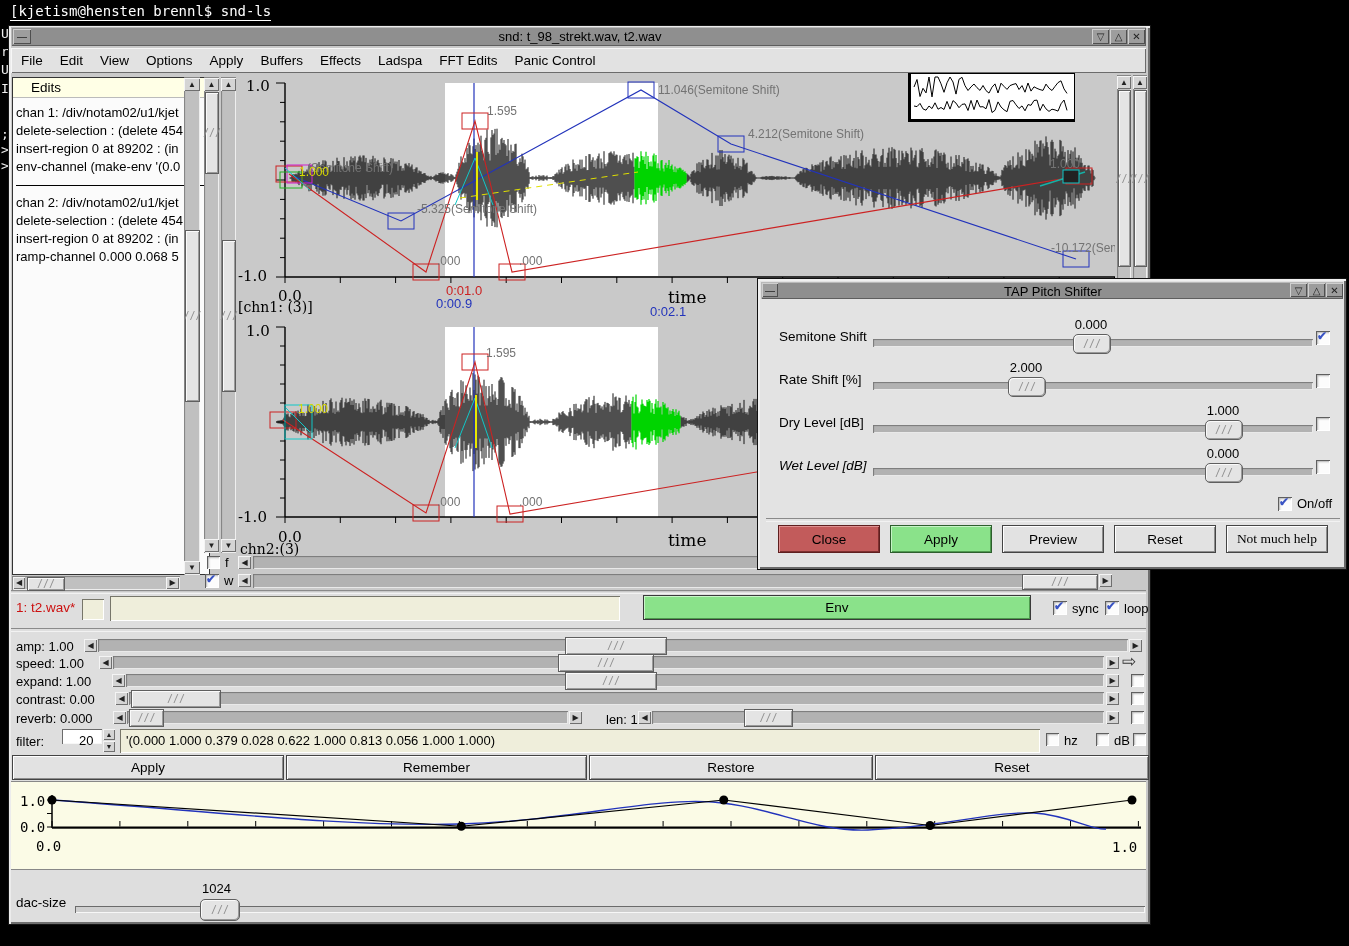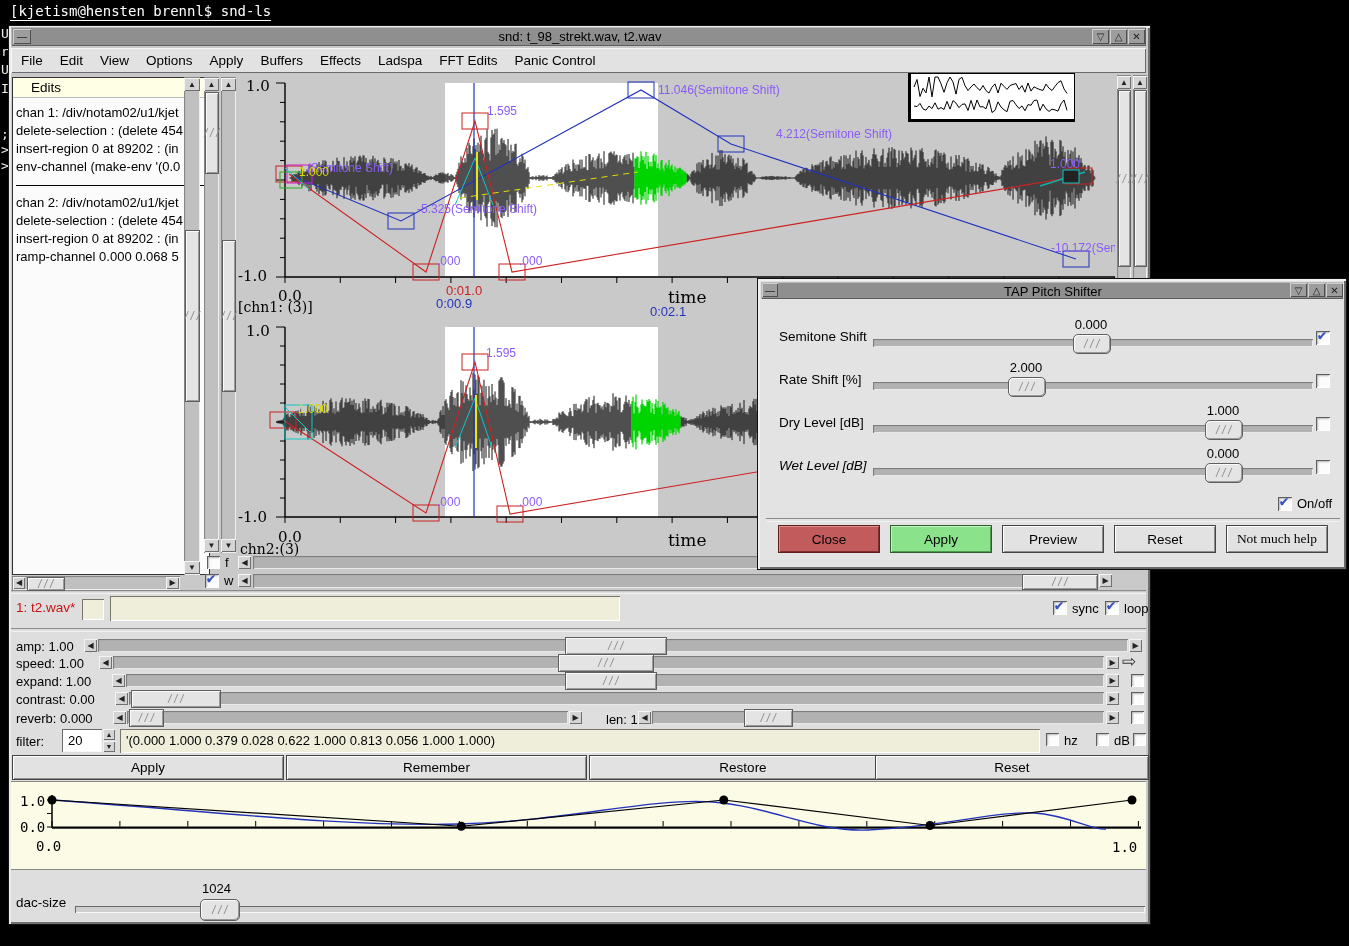--- a/index.html
+++ b/index.html
@@ -17,21 +17,21 @@
   .ttitle{font-size:13px;color:#000;text-align:center;line-height:17px;}
   .menu{font-size:13.5px;color:#000;margin-right:17px;cursor:default;}
   .btn{background:#e2e2e2;border:1px solid #444;box-shadow:inset 1px 1px 0 #fff,inset -1px -1px 0 #8d8d8d;display:flex;align-items:center;justify-content:center;font-size:13.5px;}
   .abtn{background:#d4d4d4;box-shadow:inset 1px 1px 0 #f4f4f4,inset -1px -1px 0 #6f6f6f;display:flex;align-items:center;justify-content:center;font-size:8px;color:#222;line-height:1;}
   .track{background:#b2b2b2;box-shadow:inset 1px 1px 1px #787878,inset -1px -1px 0 #e9e9e9;}
   .trough{background:#c0c0c0;box-shadow:inset 1px 1px 1px #808080,inset -1px -1px 0 #eee;}
   .thumb{background:#e4e4e4;border:1px solid #5f5f5f;box-shadow:inset 1px 1px 0 #fafafa,inset -1px -1px 0 #9a9a9a;}
   .thumb::after{content:"///";position:absolute;left:50%;top:50%;transform:translate(-50%,-55%);font-size:10px;color:#8f8f8f;font-family:"DejaVu Sans Mono",monospace;}
   .cb{background:#fcfcfc;box-shadow:inset 1px 1px 0 #5f5f5f,inset -1px -1px 0 #fff,inset 2px 2px 2px #b5b5b5;}
   .cb.on::after{content:"✔";color:#3a54c4;font-weight:bold;font-size:12px;position:absolute;left:1px;top:-2px;}
-  .ann{font-size:12px;color:#8b5cf6;position:absolute;white-space:nowrap;}
+  .ann{font-size:12px;color:#737373;position:absolute;white-space:nowrap;}
   .field{background:#efeedb;box-shadow:inset 1px 1px 0 #77766a,inset -1px -1px 0 #fff;}
   .sep{border-top:1px solid #8a8a8a;border-bottom:1px solid #f2f2f2;}
 </style>
 </head>
 <body>
 
 <div id="screen">
 
   <div class="abs txt mono" style="left:10px;top:3px;font-size:14px;color:#fff;border-bottom:1px solid #fff;padding-bottom:1px;">[kjetism@hensten brennl$ snd-ls</div>
   <span class="abs mono" style="left:1px;top:26px;color:#eee;font-size:13px;">U</span>
@@ -179,21 +179,21 @@
   <div class="abs serif lbl" style="left:278px;top:287px;font-size:15px;">0.0</div>
   <div class="abs txt" style="left:446px;top:283px;font-size:13px;color:#cc2222;">0:01.0</div>
   <div class="abs txt" style="left:436px;top:296px;font-size:13px;color:#2233bb;">0:00.9</div>
   <div class="abs serif" style="left:668px;top:287px;font-size:17px;">time</div>
   <div class="abs txt" style="left:650px;top:304px;font-size:13px;color:#2233bb;">0:02.1</div>
   <div class="abs serif txt" style="left:238px;top:299px;font-size:14px;">[chn1: (3)]</div>
   <div class="ann" style="left:307px;top:161px;">(Semitone Shift)</div>
   <div class="ann" style="left:299px;top:165px;color:#d8d800;">1.000</div>
   <div class="ann" style="left:417px;top:202px;">-5.325(Semitone Shift)</div>
   <div class="ann" style="left:658px;top:83px;">11.046(Semitone Shift)</div>
-  <div class="ann" style="left:748px;top:127px;margin-left:28px;">4.212(Semitone Shift)</div>
+  <div class="ann" style="left:748px;top:127px;">4.212(Semitone Shift)</div>
   <div class="ann" style="left:1051px;top:241px;width:64px;overflow:hidden;">-10.172(Sem</div>
   <div class="ann" style="left:487px;top:104px;">1.595</div>
   <div class="ann" style="left:437px;top:254px;">.000</div>
   <div class="ann" style="left:519px;top:254px;">.000</div>
   <div class="ann" style="left:1050px;top:157px;">1.000</div>
 
   <div class="abs" style="left:908px;top:73px;width:167px;height:49px;background:#fff;border:1px solid #000;border-left-width:3px;border-bottom-width:3px;box-sizing:border-box;">
     <svg id="insetsvg" width="161" height="43" style="position:absolute;left:0;top:0;">
         <path d="M3 13L6 5.5L9 22.5L12 14.3L15 18.9L18 3.0L21 22.9L24 3.0L27 3.0L30 9.8L33 18.3L36 8.8L39 3.0L42 8.0L45 20.1L48 5.3L51 3.3L54 11.7L57 16.5L60 12.9L63 10.0L66 13.7L69 16.4L72 11.5L75 16.6L78 19.1L81 13.2L84 9.9L87 19.0L90 9.2L93 12.4L96 15.4L99 11.6L102 10.4L105 9.6L108 15.5L111 11.6L114 18.2L117 9.0L120 17.1L123 12.8L126 14.4L129 15.6L132 16.4L135 10.1L138 14.2L141 16.5L144 12.4L147 8.6L150 6.8L153 14.9L156 19.4" stroke="#000" stroke-width="1" fill="none"></path>
         <path d="M3 32L6 32.6L9 29.4L12 34.9L15 36.2L18 32.0L21 34.6L24 28.8L27 35.2L30 33.5L33 35.5L36 27.4L39 35.1L42 26.6L45 29.1L48 33.7L51 30.4L54 29.9L57 36.5L60 26.4L63 35.6L66 26.0L69 32.9L72 32.7L75 34.8L78 25.6L81 38.5L84 36.3L87 27.9L90 33.0L93 35.8L96 37.7L99 27.3L102 26.5L105 30.8L108 34.5L111 31.9L114 36.8L117 30.6L120 31.3L123 26.5L126 26.1L129 36.6L132 30.2L135 34.9L138 37.4L141 35.2L144 35.9L147 37.1L150 29.8L153 26.0L156 36.4" stroke="#000" stroke-width="1" fill="none"></path>
@@ -267,20 +267,21 @@
   <div class="abs cb on" style="left:205px;top:574px;width:14px;height:14px;"></div>
   <div class="abs lbl" style="left:224px;top:573px;">w</div>
   <div class="abs abtn" style="left:238px;top:574px;width:13px;height:13px;">◀</div>
   <div class="abs track" style="left:253px;top:574px;width:844px;height:14px;"></div>
   <div class="abs thumb" style="left:1022px;top:574px;width:74px;height:14px;"></div>
   <div class="abs abtn" style="left:1099px;top:574px;width:13px;height:13px;">▶</div>
 
   <div class="abs txt" style="left:16px;top:600px;font-size:13.5px;color:#cc1111;">1: t2.wav*</div>
   <div class="abs field" style="left:82px;top:599px;width:22px;height:21px;"></div>
   <div class="abs field" style="left:110px;top:596px;width:510px;height:25px;"></div>
+  <div class="abs" style="left:643px;top:595px;width:388px;height:25px;background:#8ae28a;border:1px solid #3a3a3a;box-shadow:inset 1px 1px 0 #c8f5c8,inset -1px -1px 0 #4e9a4e;display:flex;align-items:center;justify-content:center;font-size:13.5px;box-sizing:border-box;">Env</div>
   <div class="abs cb on" style="left:1053px;top:601px;width:14px;height:14px;"></div>
   <div class="abs lbl" style="left:1072px;top:601px;">sync</div>
   <div class="abs cb on" style="left:1105px;top:601px;width:14px;height:14px;"></div>
   <div class="abs lbl" style="left:1124px;top:601px;">loop</div>
 
   <div class="abs lbl" style="left:16px;top:639px;">amp: 1.00</div>
   <div class="abs abtn" style="left:84px;top:639px;width:13px;height:13px;">◀</div>
   <div class="abs track" style="left:98px;top:639px;width:1030px;height:13px;"></div>
   <div class="abs thumb" style="left:565px;top:637px;width:100px;height:16px;"></div>
   <div class="abs abtn" style="left:1129px;top:639px;width:13px;height:13px;">▶</div>
@@ -312,33 +313,33 @@
   <div class="abs thumb" style="left:129px;top:709px;width:33px;height:16px;"></div>
   <div class="abs abtn" style="left:569px;top:711px;width:13px;height:13px;">▶</div>
   <div class="abs lbl" style="left:590px;top:712px;margin-left:16px;">len: 1.0</div>
   <div class="abs abtn" style="left:638px;top:711px;width:13px;height:13px;">◀</div>
   <div class="abs track" style="left:652px;top:711px;width:452px;height:13px;"></div>
   <div class="abs thumb" style="left:744px;top:709px;width:47px;height:16px;"></div>
   <div class="abs abtn" style="left:1106px;top:711px;width:13px;height:13px;">▶</div>
   <div class="abs cb" style="left:1131px;top:711px;width:13px;height:13px;"></div>
 
   <div class="abs lbl" style="left:16px;top:734px;">filter:</div>
-  <div class="abs sunken" style="left:62px;top:729px;width:40px;height:23px;background:#fff;font-size:13px;line-height:23px;padding-left:6px;box-sizing:border-box;">20</div>
+  <div class="abs sunken" style="left:62px;top:729px;width:40px;height:15px;background:#fff;font-size:13px;line-height:23px;padding-left:17px;box-sizing:border-box;">20</div>
   <div class="abs abtn" style="left:103px;top:729px;width:12px;height:11px;font-size:7px;">▲</div>
   <div class="abs abtn" style="left:103px;top:741px;width:12px;height:11px;font-size:7px;">▼</div>
   <div class="abs field txt" style="left:120px;top:729px;width:920px;height:24px;font-size:13px;line-height:24px;padding-left:6px;box-sizing:border-box;overflow:hidden;">'(0.000 1.000 0.379 0.028 0.622 1.000 0.813 0.056 1.000 1.000)</div>
   <div class="abs cb" style="left:1046px;top:733px;width:13px;height:13px;"></div>
   <div class="abs lbl" style="left:1064px;top:733px;">hz</div>
   <div class="abs cb" style="left:1096px;top:733px;width:13px;height:13px;"></div>
   <div class="abs lbl" style="left:1114px;top:733px;">dB</div>
   <div class="abs cb" style="left:1133px;top:733px;width:13px;height:13px;"></div>
 
   <div class="abs btn" style="left:12px;top:755px;width:270px;height:23px;">Apply</div>
   <div class="abs btn" style="left:286px;top:755px;width:299px;height:23px;">Remember</div>
-  <div class="abs btn" style="left:589px;top:755px;width:282px;height:23px;padding-left:12px;">Restore</div>
+  <div class="abs btn" style="left:589px;top:755px;width:282px;height:23px;">Restore</div>
   <div class="abs btn" style="left:875px;top:755px;width:272px;height:23px;">Reset</div>
 
   <div class="abs" style="left:8px;top:781px;width:1140px;height:89px;">
     <svg id="envsvg" width="1140" height="89" style="position:absolute;left:0;top:0;">
         <line x1="44" y1="14" x2="44" y2="47" stroke="#000" stroke-width="1.5"></line>
         <rect x="44" y="45.5" width="1089" height="2.2" fill="#000"></rect>
         <line x1="44" y1="40" x2="44" y2="45.5" stroke="#000"></line>
         <line x1="111.9" y1="40" x2="111.9" y2="45.5" stroke="#000"></line>
         <line x1="179.8" y1="40" x2="179.8" y2="45.5" stroke="#000"></line>
         <line x1="247.70000000000002" y1="40" x2="247.70000000000002" y2="45.5" stroke="#000"></line>

